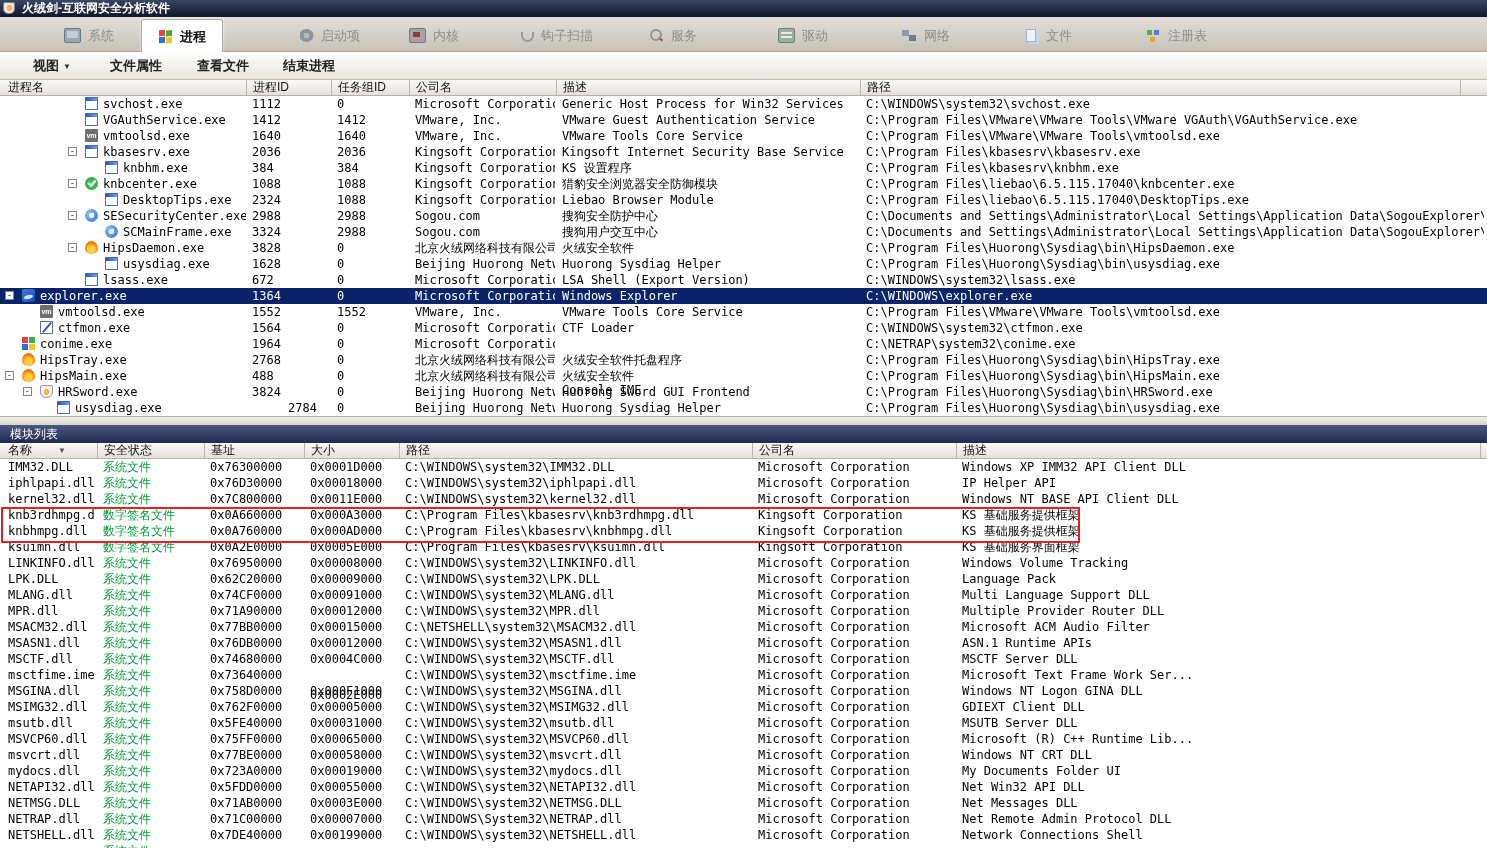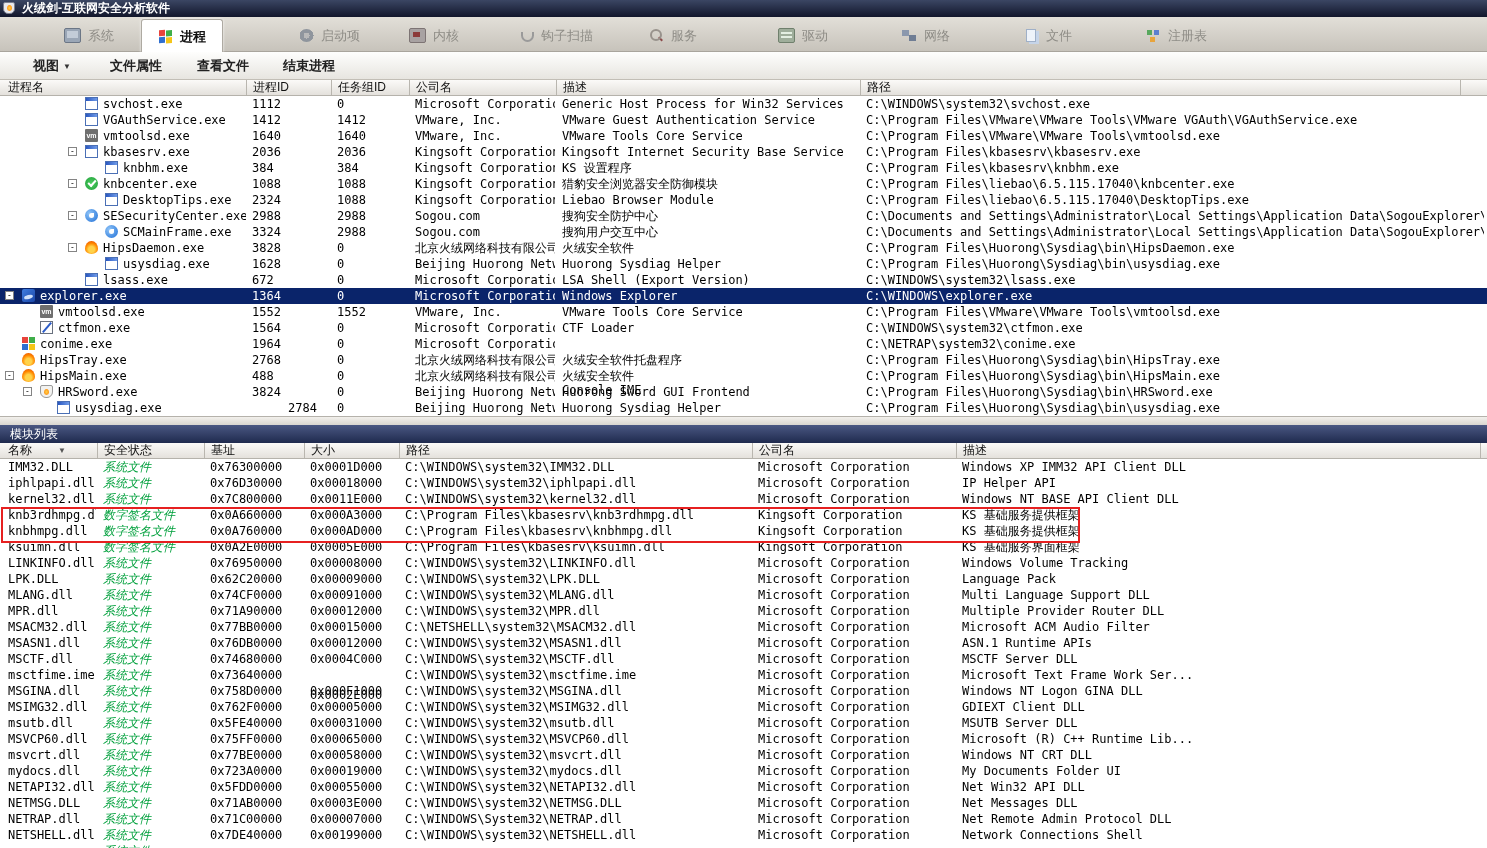--- a/index.html
+++ b/index.html
@@ -86,21 +86,21 @@
   .hrsword-icon{background:#f2f2f0;border:1px solid #9a9a9a;border-radius:2px 2px 6px 6px;}
   .hrsword-icon::after{content:"";position:absolute;left:3px;top:3px;width:5px;height:6px;
             background:radial-gradient(#ffd24a,#ff7a00);border-radius:50% 50% 50% 50%/60% 60% 40% 40%;}
   
   .splitter{position:absolute;left:0;top:416px;width:100%;height:9px;
             background:linear-gradient(#f2f0ec,#d9d6d0);border-top:1px solid #b5b2ab;box-sizing:border-box;}
   .modbar{position:absolute;left:0;top:425px;width:100%;height:18px;
             background:linear-gradient(#4a5782,#1f2a4e);color:#fff;font-size:12px;line-height:18px;}
   .modbar span{margin-left:10px;}
   .mod-rows{position:absolute;left:0;top:459px;width:100%;height:389px;background:#fff;overflow:hidden;}
-  .status-green{color:#00a03c;font-style:italic;}
+  .status-green{color:#00a03c;}
   .redbox{position:absolute;left:1px;top:507px;width:1079px;height:36px;border:2px solid #e62020;
           box-sizing:border-box;pointer-events:none;z-index:5;}
 </style>
 </head>
 <body>
 
 <div class="screen">
 
   <div class="titlebar">
     <span class="app-icon"></span>

